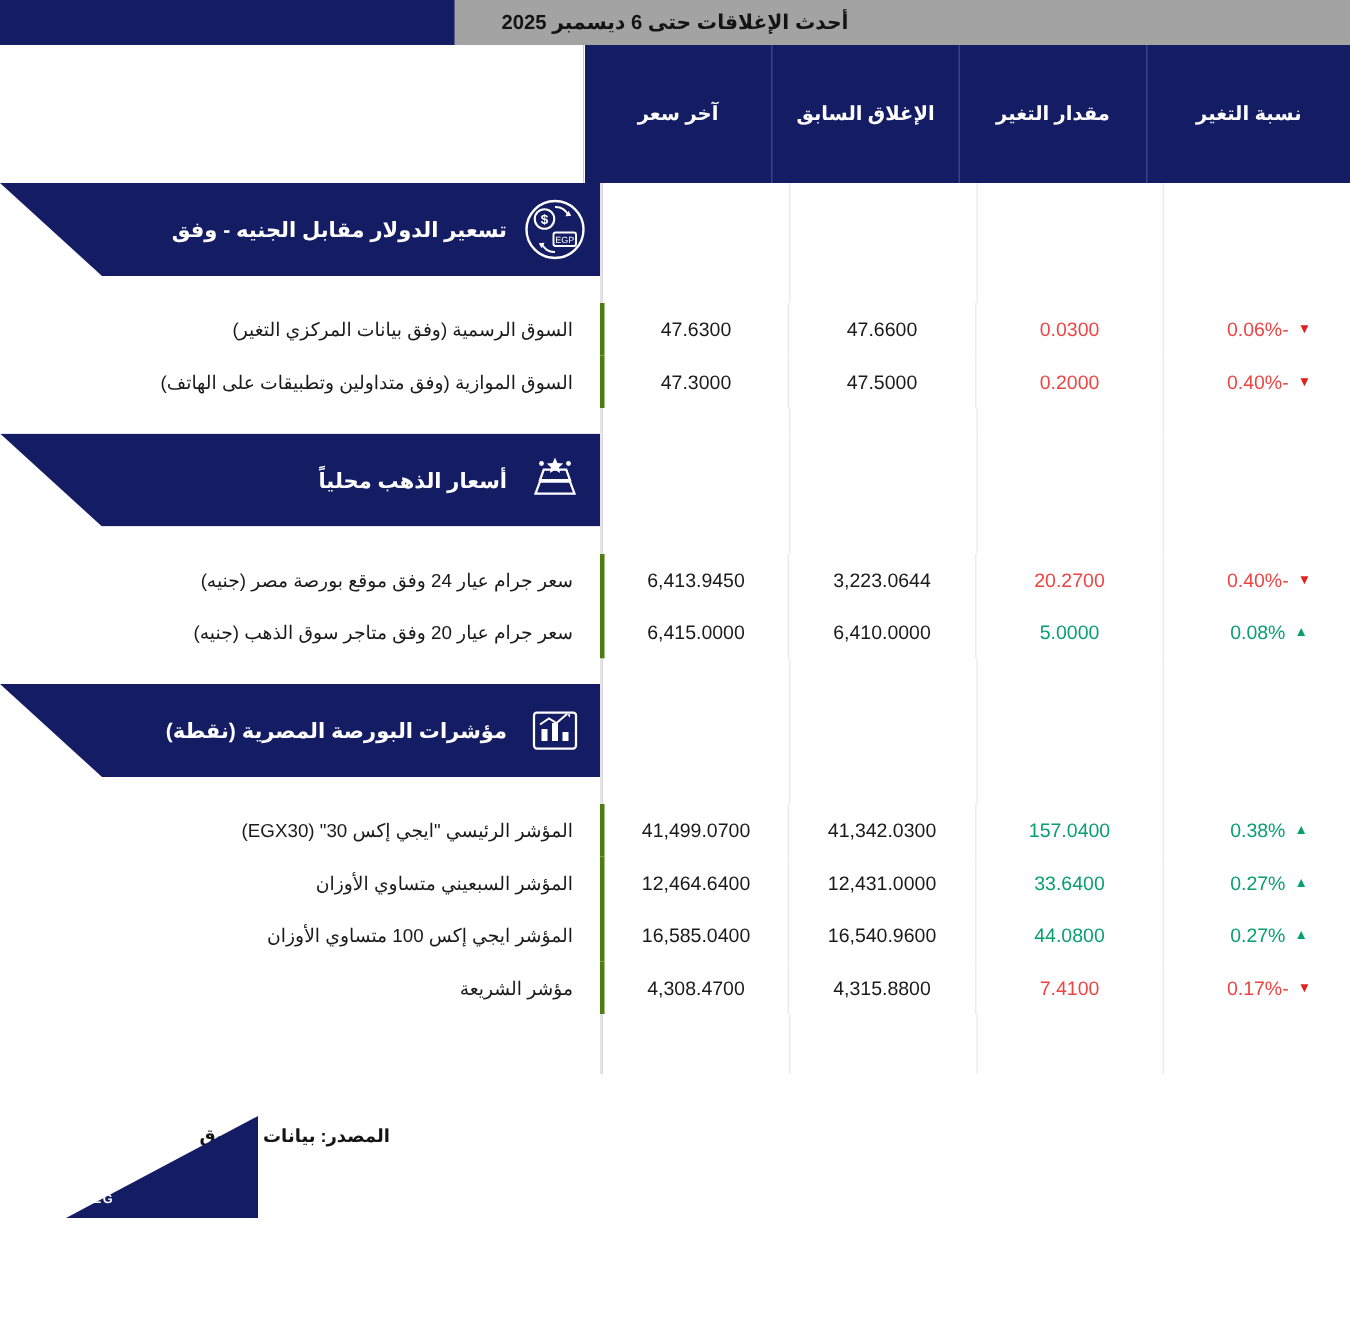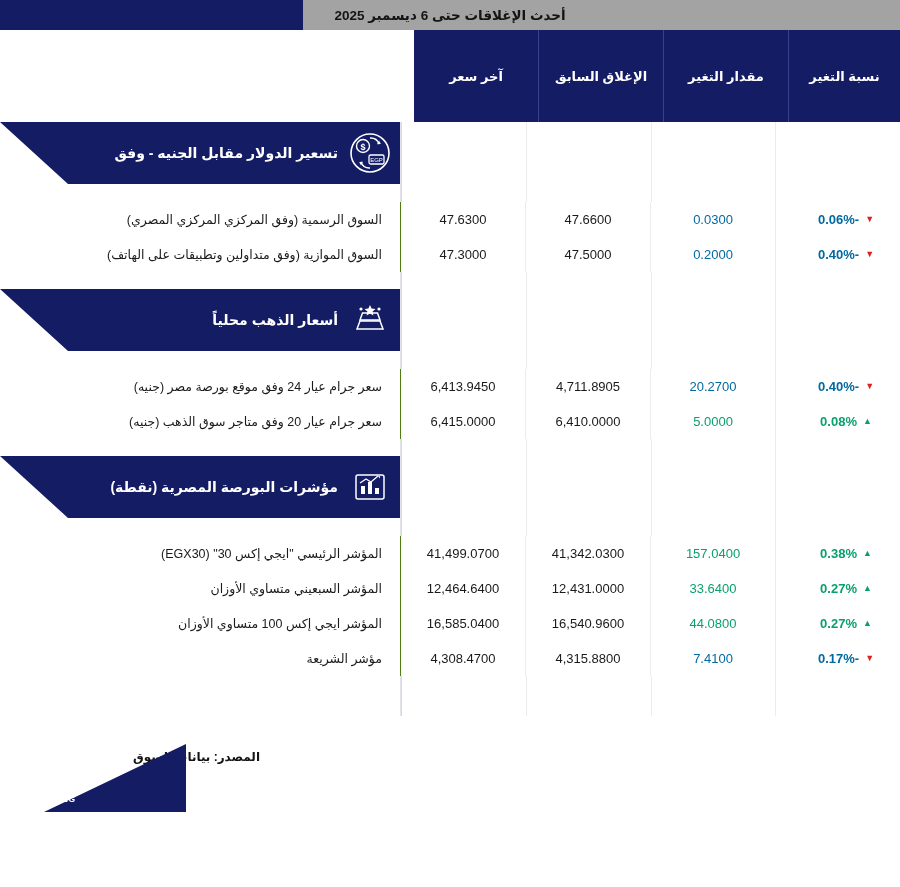--- a/index.html
+++ b/index.html
@@ -47,21 +47,21 @@
     color: #ffffff;
   }
   .header-row .hcell {
     display: flex;
     align-items: center;
     justify-content: center;
     font-size: 13px;
     font-weight: bold;
     border-left: 1px solid #3a4290;
   }
-  .hcell.c-pct   { width: 112px; }
+  .hcell.c-pct   { width: 136px; }
   .hcell.c-amt   { width: 125px; }
   .hcell.c-prev  { width: 125px; }
   .hcell.c-last  { width: 125px; border-left: 1px solid #ffffff; text-align: right; }
   .hcell.c-name  { flex: 1; border-left: none; background: #ffffff; }
 
   
   .band {
     position: relative;
     height: 80px;
     background: #ffffff;
@@ -120,47 +120,47 @@
     display: flex;
     align-items: center;
     font-size: 13px;
     color: #1a1a1a;
   }
   .cell.pct {
     width: 125px;
     justify-content: center;
     gap: 6px;
     border-left: 1px solid #ececed;
-    font-weight: bold;
+    font-weight: normal;
     padding-left: 16px;
   }
   .cell.amt {
     width: 125px;
     justify-content: center;
     border-left: 1px solid #ececed;
   }
   .cell.prev {
     width: 125px;
     justify-content: center;
     border-left: 1px solid #ececed;
   }
   .cell.last {
     width: 125px;
     justify-content: center;
-    border-left: 1px solid #4d7c0f;
+    border-left: 3px solid #4d7c0f;
   }
   .cell.name {
     flex: 1;
     justify-content: flex-start;
     padding-right: 18px;
     font-size: 12.5px;
     color: #1a1a1a;
   }
   .up   { color: #0aa06e; }
-  .down { color: #0369a1; }
+  .down { color: #ef4444; }
   .arrow { font-size: 9px; line-height: 1; }
   .arrow.up::before   { content: "\25B2"; color: #0aa06e; }
   .arrow.down::before { content: "\25BC"; color: #e01f1f; }
 
   
   .spacer {
     display: flex;
     height: 17px;
     background: #ffffff;
   }
@@ -187,21 +187,21 @@
     right: 640px;
     top: 34px;
     font-size: 12px;
     font-weight: bold;
     color: #141414;
   }
   .logo {
     position: absolute;
     left: 0;
     bottom: 0;
-    width: 186px;
+    width: 172px;
     height: 68px;
   }
   .logo .logo-shape {
     position: absolute;
     inset: 0;
     background: #141c64;
     clip-path: polygon(0 100%, 100% 100%, 100% 0, 44px 100%);
   }
   .logo .logo-word {
     position: absolute;
@@ -269,21 +269,21 @@
   </div>
 
   <div class="row">
     <div class="cell pct">
       <span class="arrow down"></span>
       <span class="down">-0.06%</span>
     </div>
     <div class="cell amt down">0.0300</div>
     <div class="cell prev">47.6600</div>
     <div class="cell last">47.6300</div>
-    <div class="cell name">السوق الرسمية (وفق المركزي المركزي المصري)</div>
+    <div class="cell name">السوق الرسمية (وفق بيانات المركزي التغير)</div>
   </div>
 
   <div class="row">
     <div class="cell pct">
       <span class="arrow down"></span>
       <span class="down">-0.40%</span>
     </div>
     <div class="cell amt down">0.2000</div>
     <div class="cell prev">47.5000</div>
     <div class="cell last">47.3000</div>
@@ -326,21 +326,21 @@
       </div>
     </div>
   </div>
 
   <div class="row">
     <div class="cell pct">
       <span class="arrow down"></span>
       <span class="down">-0.40%</span>
     </div>
     <div class="cell amt down">20.2700</div>
-    <div class="cell prev">4,711.8905</div>
+    <div class="cell prev">3,223.0644</div>
     <div class="cell last">6,413.9450</div>
     <div class="cell name">سعر جرام عيار 24 وفق موقع بورصة مصر (جنيه)</div>
   </div>
 
   <div class="row">
     <div class="cell pct">
       <span class="arrow up"></span>
       <span class="up">0.08%</span>
     </div>
     <div class="cell amt up">5.0000</div>

